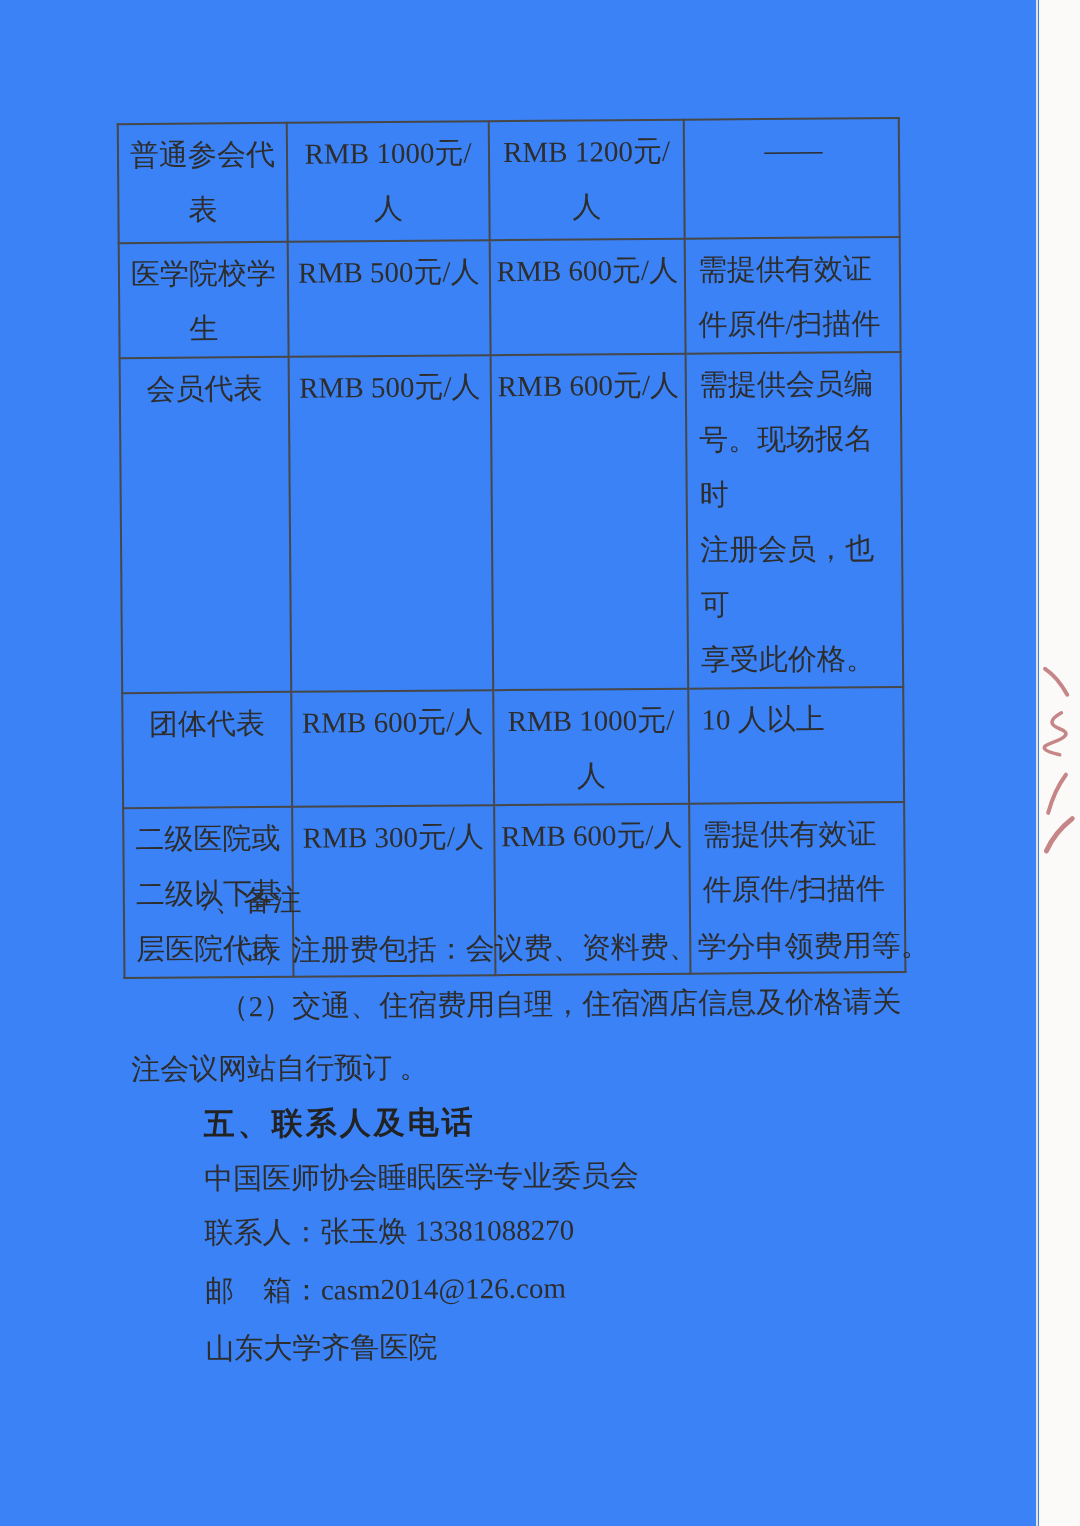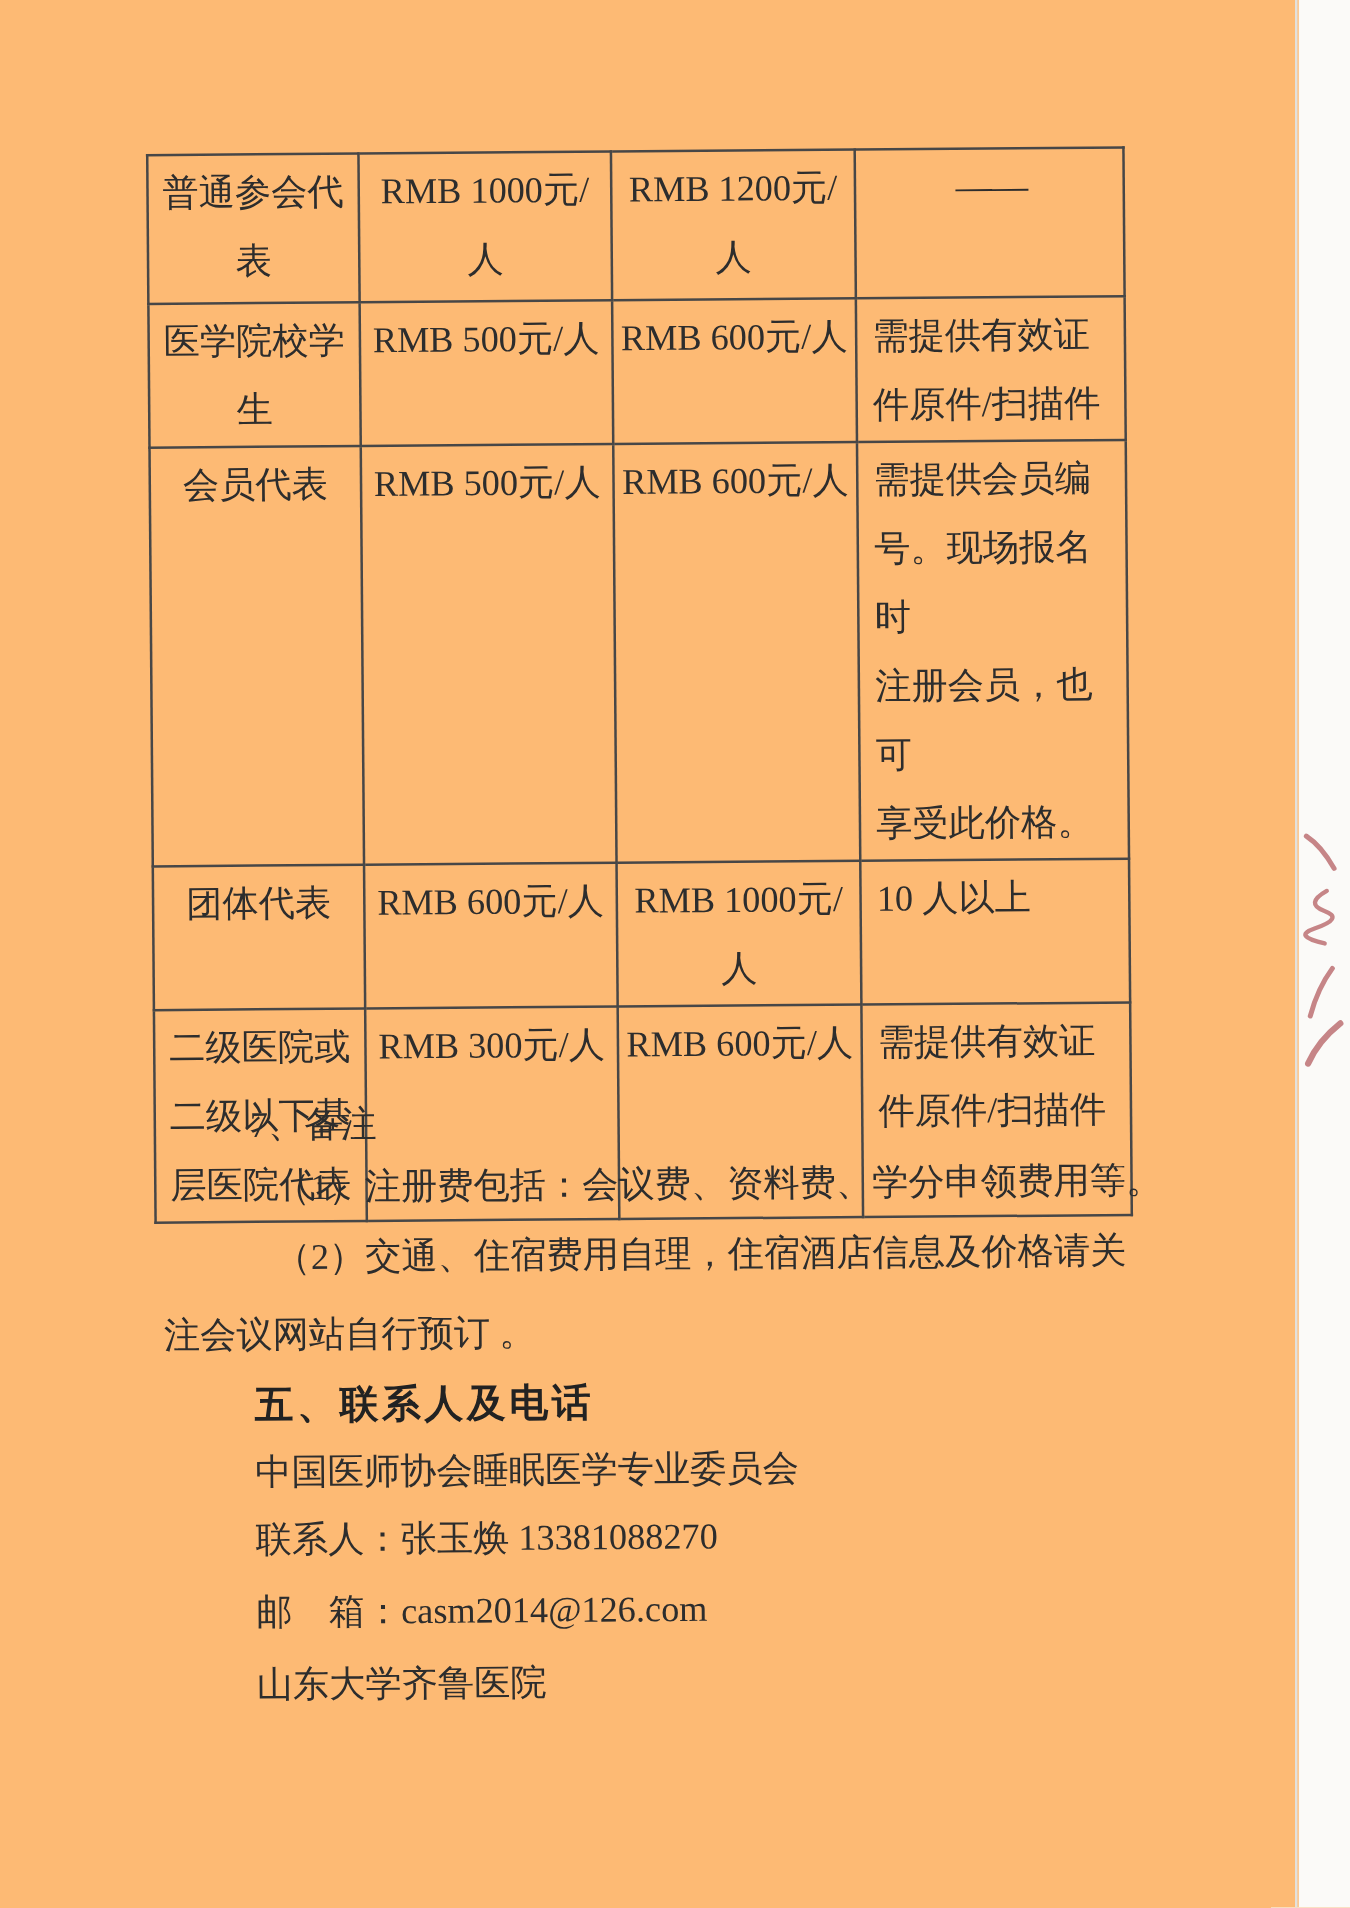--- a/index.html
+++ b/index.html
@@ -1,20 +1,20 @@
 <!DOCTYPE html>
 <html><head>
 <meta charset="utf-8">
 <style>
   html, body { margin: 0; padding: 0; background: #f6f5f3; }
   .page {
     position: relative;
     width: 1080px;
     height: 1526px;
-    background: #fdba74;
+    background: #3b82f6;
     overflow: hidden;
     font-family: "Liberation Serif", "DejaVu Serif", serif;
     color: #2f2f2f;
   }
   
   .scan-strip {
     position: absolute; left: 1039px; top: 0;
     width: 41px; height: 100%;
     background: #fbfaf8;
   }

